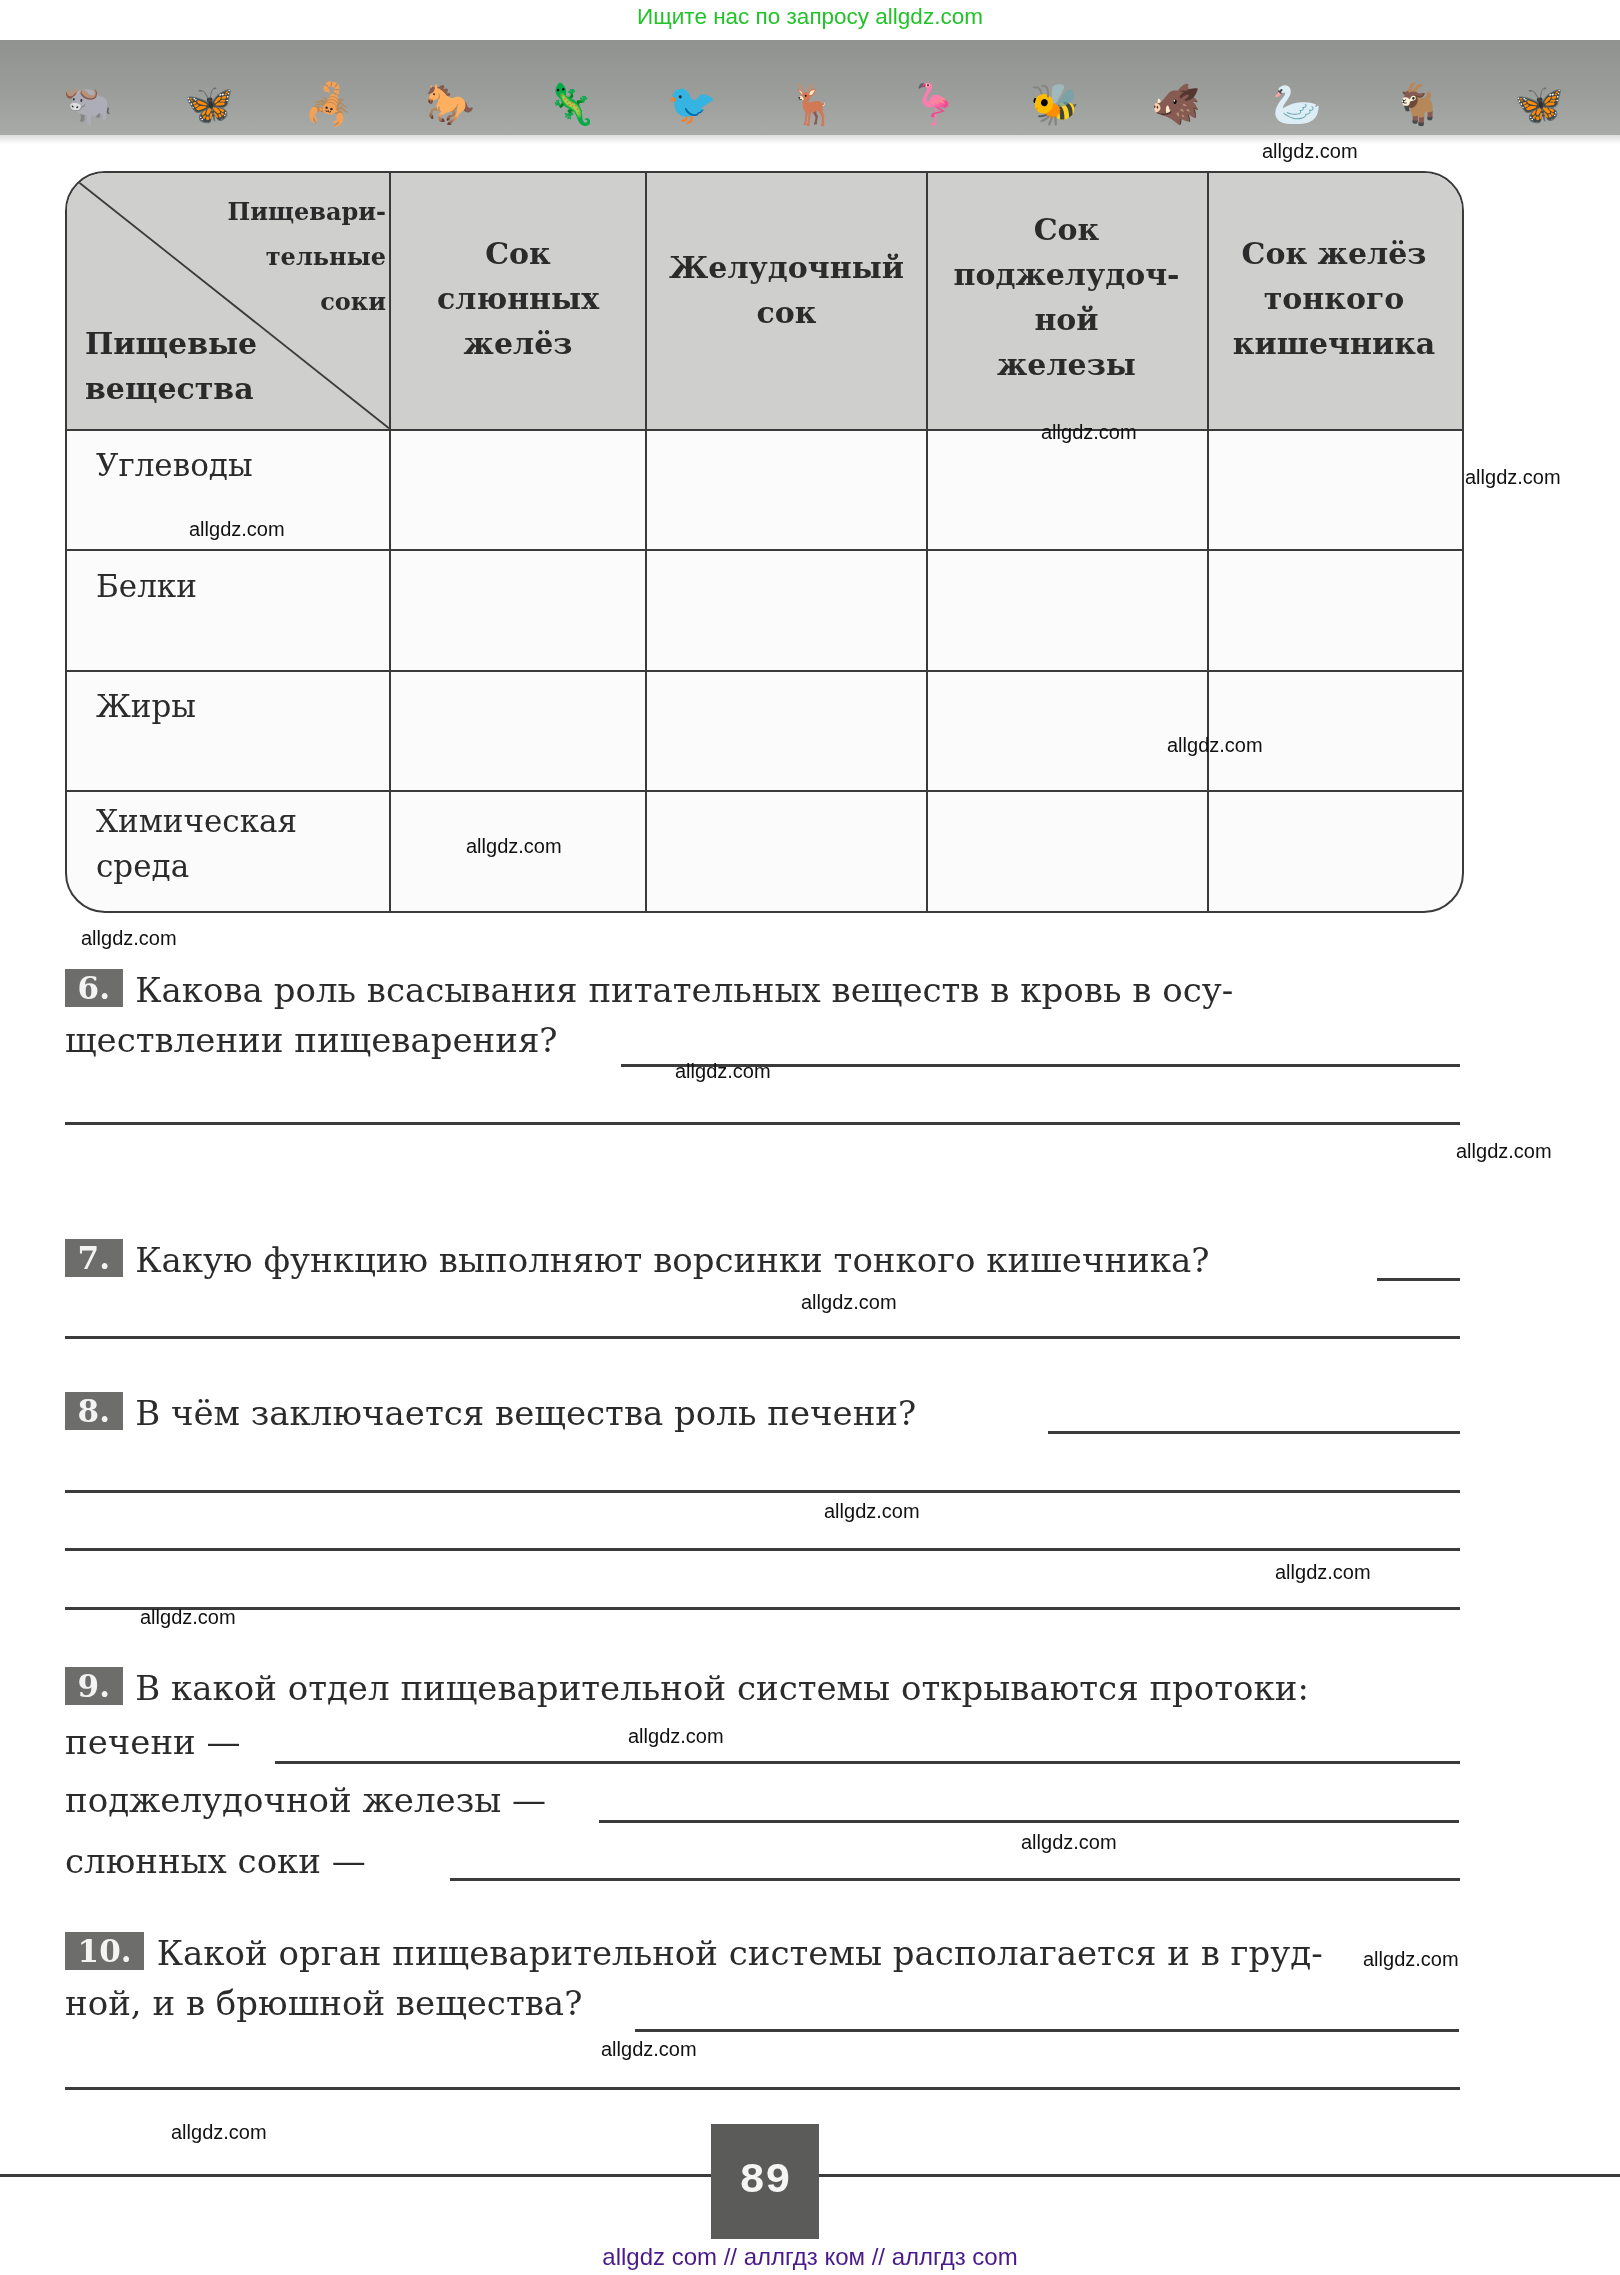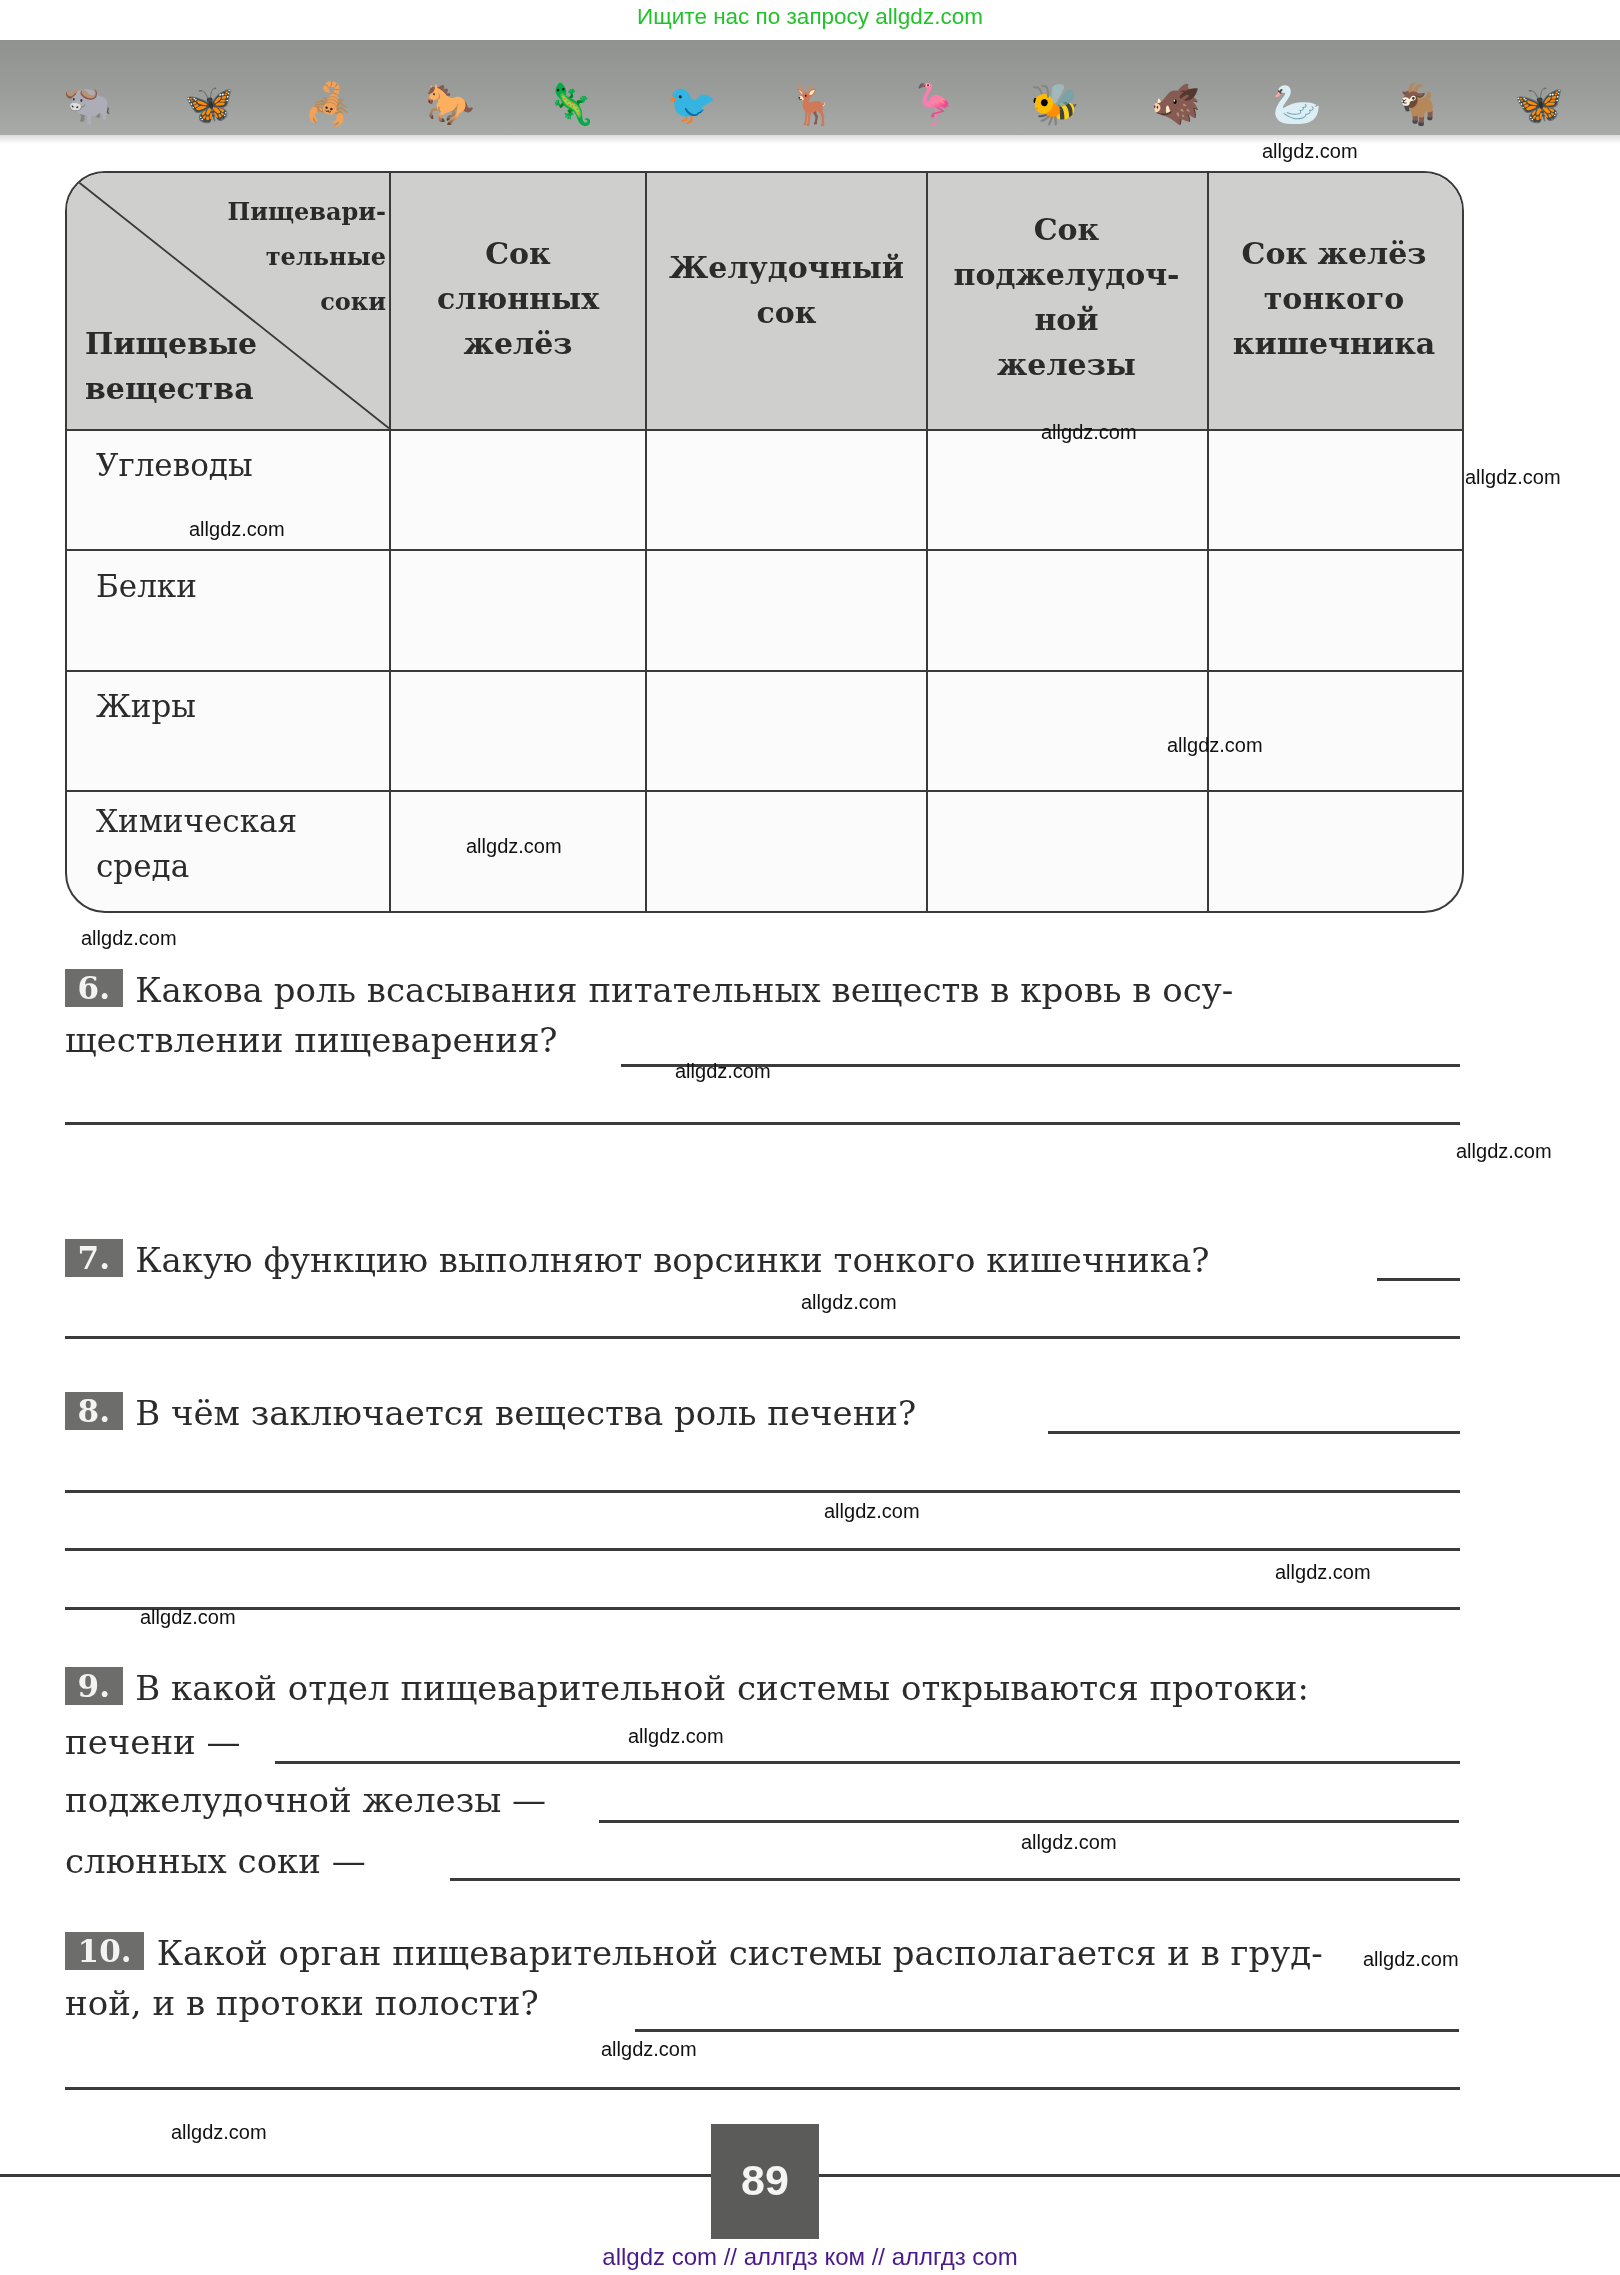--- a/index.html
+++ b/index.html
@@ -37,21 +37,21 @@
 
   
   .q { left:65px; width:1395px; font-size:34px; line-height:50px; color:#2b2b2b; }
   .qnum { display:inline-block; background:#6d6e6c; color:#f3f3f3; font-weight:bold; font-size:31px;
           padding:0 12.6px; line-height:38px; margin-right:12.6px; vertical-align:2.7px; }
   .ans { position:absolute; height:2.7px; background:#3b3b3b; }
 
   
   .footline { left:0; top:2174px; width:1620px; height:2.7px; background:#3b3b3b; }
   .pagebox { left:711px; top:2124px; width:108px; height:115px; background:#5b5c5a; }
-  .pagenum { left:711px; top:2156px; width:108px; text-align:center; font-family:Liberation Sans, sans-serif;
+  .pagenum { left:711px; top:2156px; width:108px; text-align:center; font-family:Liberation Mono, monospace;
              font-weight:bold; font-size:43px; color:#f5f5f5; }
   .footer-links { left:0; width:1620px; top:2243px; text-align:center; font-family:"Liberation Sans", sans-serif;
                   font-size:24px; color:#4a1a8c; }
 </style>
 </head>
 <body>
 
 <div class="abs promo">Ищите нас по запросу allgdz.com</div>
 
 <div class="abs banner">
@@ -161,21 +161,21 @@
 </div>
 <div class="abs q" style="top:1717px">печени —</div>
 <div class="ans" style="left:275px; width:1185px; top:1761px"></div>
 <div class="abs q" style="top:1775px">поджелудочной железы —</div>
 <div class="ans" style="left:599px; width:860px; top:1820px"></div>
 <div class="abs q" style="top:1836px">слюнных соки —</div>
 <div class="ans" style="left:450px; width:1010px; top:1878px"></div>
 
 <div class="abs q" style="top:1928px">
   <div><span class="qnum">10.</span><span>Какой орган пищеварительной системы располагается и в груд-</span></div>
-  <div>ной, и в протоки полости?</div>
+  <div>ной, и в брюшной вещества?</div>
 </div>
 <div class="ans" style="left:635px; width:824px; top:2029px"></div>
 <div class="ans" style="left:65px; width:1395px; top:2087px"></div>
 
 <div class="abs wm" style="left:1262px; top:140px">allgdz.com</div>
 <div class="abs wm" style="left:1041px; top:421px">allgdz.com</div>
 <div class="abs wm" style="left:1465px; top:466px">allgdz.com</div>
 <div class="abs wm" style="left:189px; top:518px">allgdz.com</div>
 <div class="abs wm" style="left:1167px; top:734px">allgdz.com</div>
 <div class="abs wm" style="left:466px; top:835px">allgdz.com</div>

